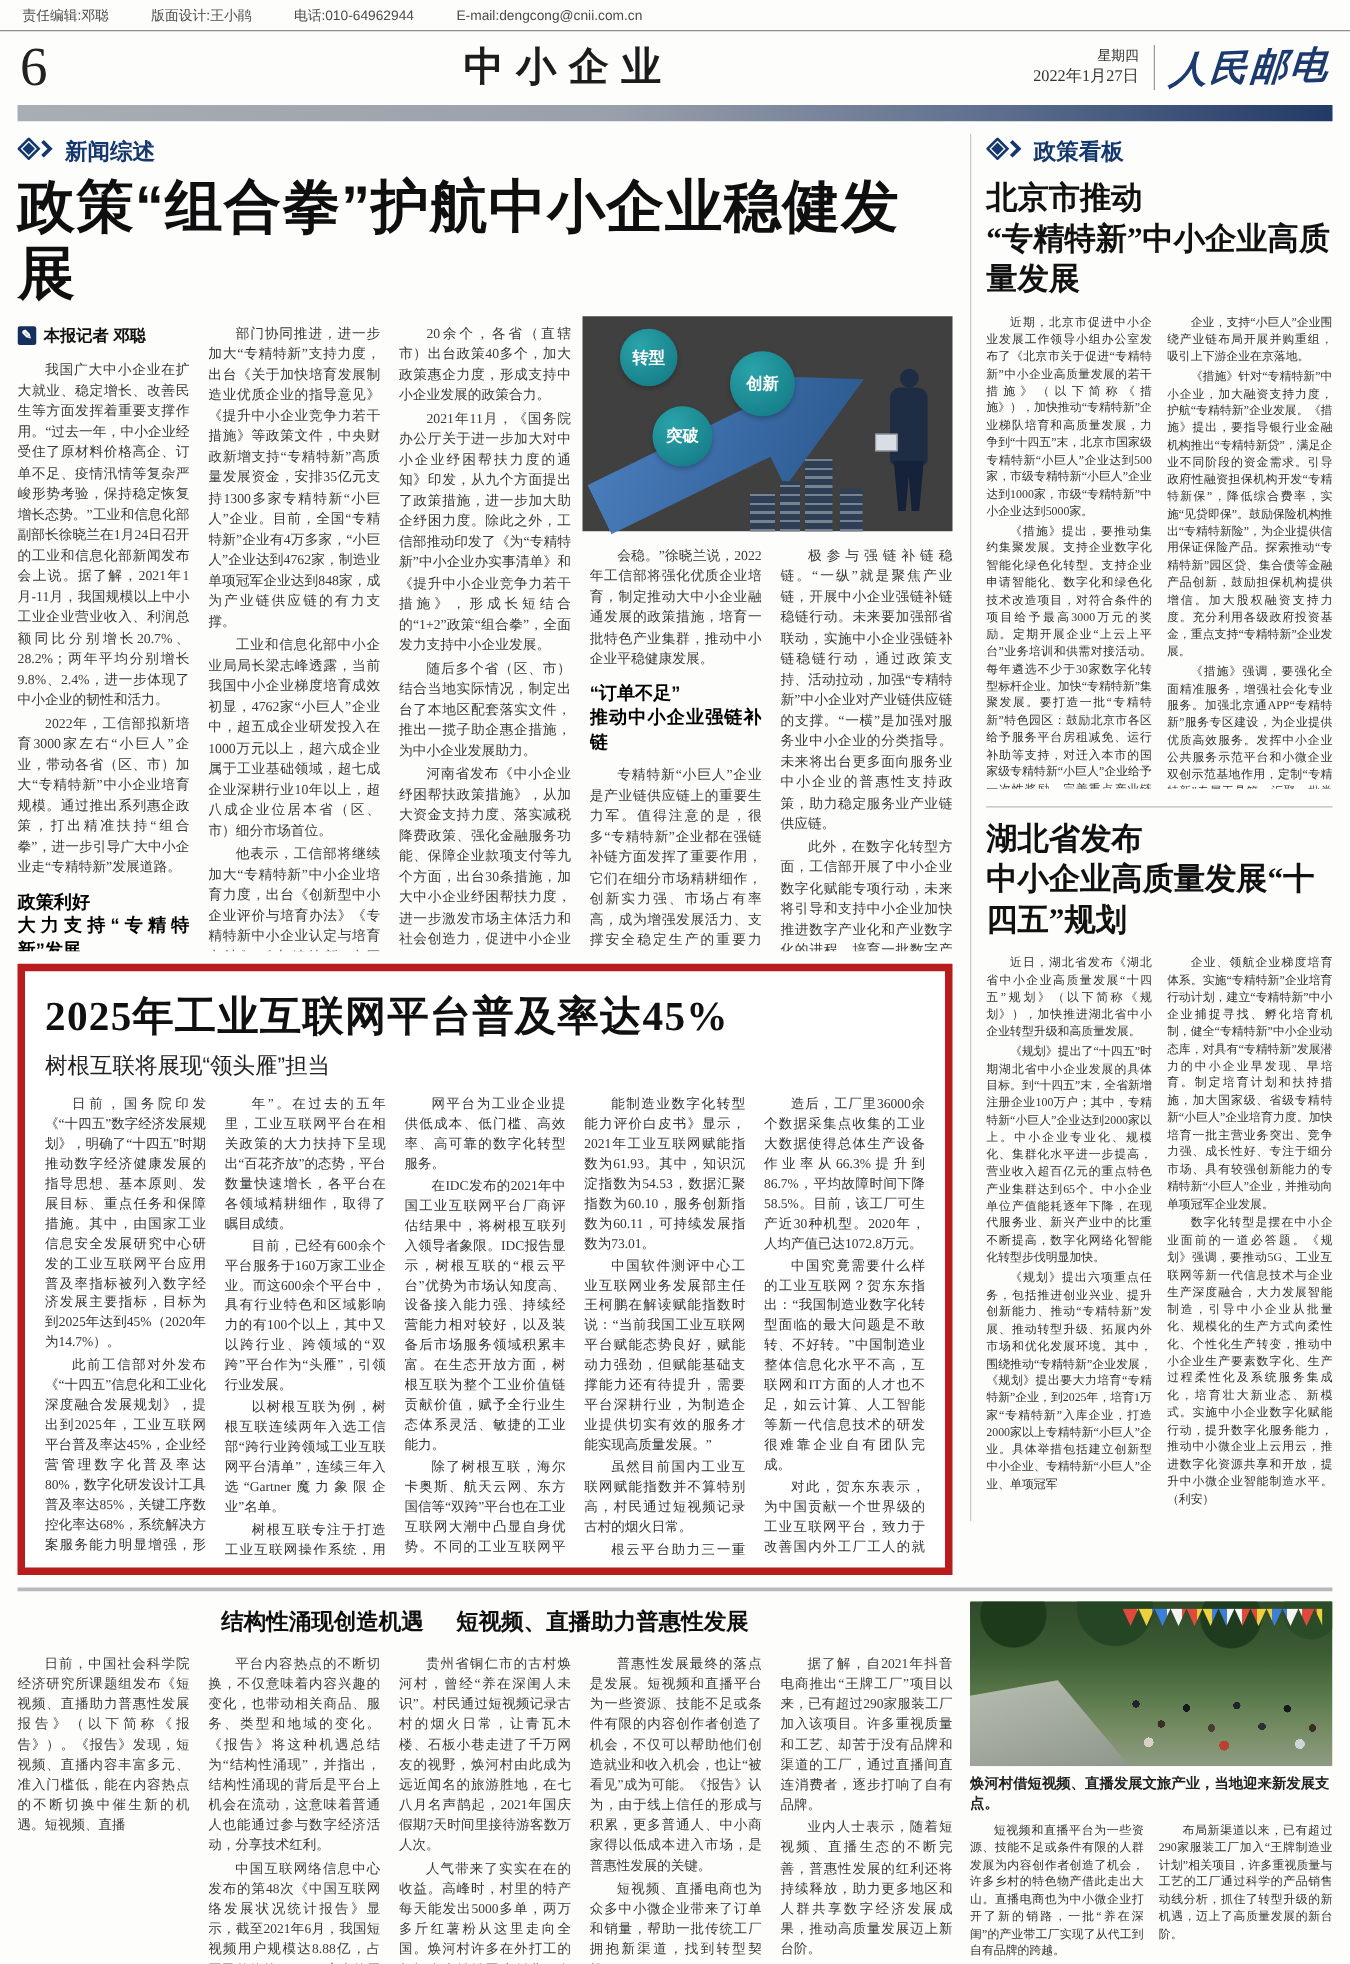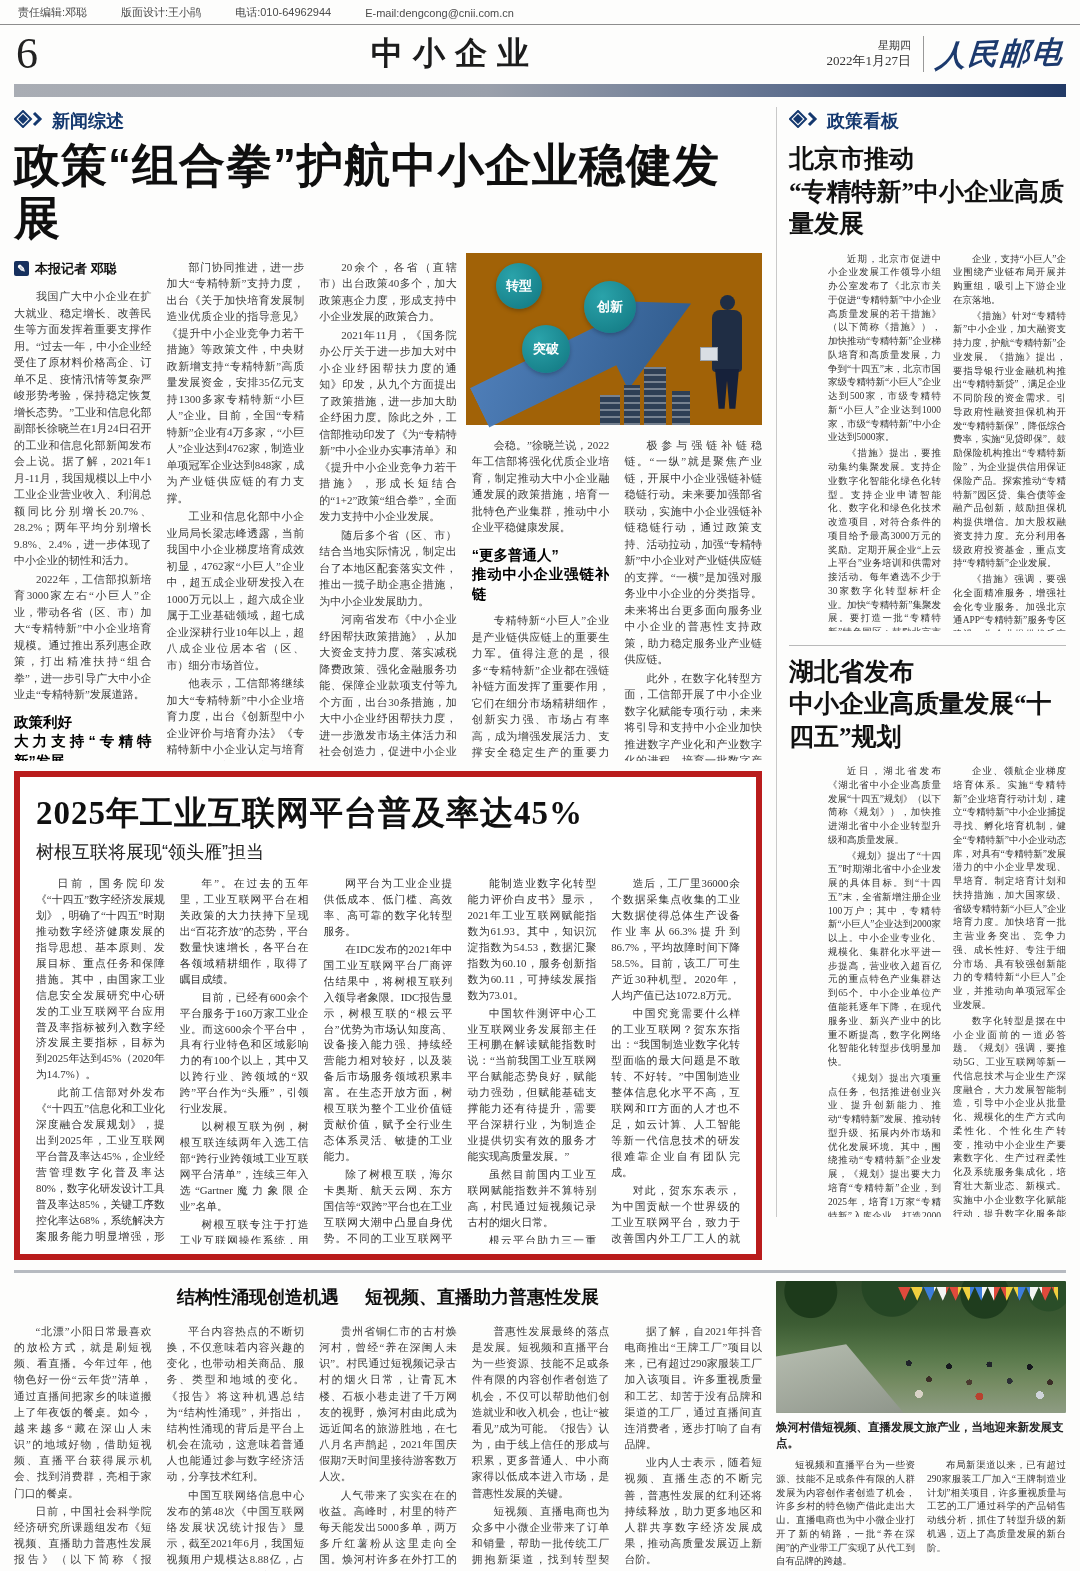--- a/index.html
+++ b/index.html
@@ -44,21 +44,21 @@
     text-align:justify;color:#3a3a3a;}
   .col p{margin:0 0 2px;text-indent:2em;}
   .col-subhead{font-family:"Liberation Sans",sans-serif;font-weight:700;
     font-size:14.5px;color:#000;margin:10px 0 8px;line-height:1.35;text-indent:0;}
   .col-clear{padding-top:178px;height:324px;}
   .byline{display:flex;align-items:center;gap:6px;margin:0 0 10px;
     font-family:"Liberation Sans",sans-serif;font-weight:700;font-size:13px;color:#111;}
   .byline .bic{width:15px;height:15px;background:#16305e;color:#fff;font-size:10px;
     display:flex;align-items:center;justify-content:center;border-radius:2px;}
   
-  .infographic{position:absolute;top:-6px;right:0;width:296px;height:172px;background:#a16207;}
+  .infographic{position:absolute;top:-6px;right:0;width:296px;height:172px;background:#404040;}
   .ig-arrow{position:absolute;left:2px;bottom:16px;width:236px;height:104px;
     background:linear-gradient(135deg,#4d83c6,#27578f);
     clip-path:polygon(0 70%,60% 70%,60% 96%,100% 48%,60% 0,60% 28%,0 28%);
     transform:rotate(-26deg);opacity:.95;}
   .ig-circ{position:absolute;border-radius:50%;color:#fff;display:flex;align-items:center;
     justify-content:center;font-family:"Liberation Sans",sans-serif;font-weight:700;
     font-size:13px;background:radial-gradient(circle at 35% 30%,#2aa3aa,#117680);
     box-shadow:0 2px 4px rgba(0,0,0,.25);}
   .ig-c1{width:46px;height:46px;left:30px;top:10px;}
   .ig-c2{width:52px;height:52px;left:118px;top:28px;}
@@ -73,21 +73,21 @@
   
   .redbox{margin-top:10px;border:6px solid #b91c1c;background:#fff;padding:14px 16px 10px;}
   .red-headline{font-size:33px;font-weight:700;color:#101010;margin:0 0 4px;letter-spacing:1px;}
   .red-subhead{font-family:"Liberation Sans",sans-serif;font-size:18px;font-weight:500;color:#222;margin:0 0 12px;}
   .redcols{display:flex;gap:15px;}
   .redcol{flex:1;height:368px;overflow:hidden;font-size:10.8px;line-height:1.48;
     text-align:justify;color:#333;}
   .redcol p{margin:0 0 2px;text-indent:2em;}
   
   .pb-headline{font-size:25px;font-weight:700;color:#111;line-height:1.3;margin:10px 0 12px;}
-  .pbcols{display:flex;gap:12px;margin-left:39px;}
+  .pbcols{display:flex;gap:12px;}
   .pbcol{flex:1;height:378px;overflow:hidden;font-size:9.5px;line-height:1.45;
     text-align:justify;color:#333;}
   .pbcol p{margin:0 0 2px;text-indent:2em;}
   .pbcol-tall{height:452px;}
   .pb-divider{border:none;border-top:1px solid #b9b9b9;margin:14px 0 6px;}
   
   .full-divider{border:none;border-top:3px solid #b6bac0;margin:10px 0 8px;}
   
   .bottom-region{display:flex;gap:14px;align-items:flex-start;}
   .bottom-left{width:748px;flex:0 0 748px;}
@@ -197,21 +197,21 @@
               </div>
             <div class="col">
                 <p>20余个，各省（直辖市）出台政策40多个，加大政策惠企力度，形成支持中小企业发展的政策合力。</p>
                 <p>2021年11月，《国务院办公厅关于进一步加大对中小企业纾困帮扶力度的通知》印发，从九个方面提出了政策措施，进一步加大助企纾困力度。除此之外，工信部推动印发了《为“专精特新”中小企业办实事清单》和《提升中小企业竞争力若干措施》，形成长短结合的“1+2”政策“组合拳”，全面发力支持中小企业发展。</p>
                 <p>随后多个省（区、市）结合当地实际情况，制定出台了本地区配套落实文件，推出一揽子助企惠企措施，为中小企业发展助力。</p>
                 <p>河南省发布《中小企业纾困帮扶政策措施》，从加大资金支持力度、落实减税降费政策、强化金融服务功能、保障企业款项支付等九个方面，出台30条措施，加大中小企业纾困帮扶力度，进一步激发市场主体活力和社会创造力，促进中小企业平稳健康发展。</p>
               </div>
             <div class="col col-clear">
                 <p>会稳。”徐晓兰说，2022年工信部将强化优质企业培育，制定推动大中小企业融通发展的政策措施，培育一批特色产业集群，推动中小企业平稳健康发展。</p>
                 <div class="col-subhead">
-                  <div>“更多普通人”</div>
+                  <div>“订单不足”</div>
                   <div>推动中小企业强链补链</div>
                 </div>
                 <p>专精特新“小巨人”企业是产业链供应链上的重要生力军。值得注意的是，很多“专精特新”企业都在强链补链方面发挥了重要作用，它们在细分市场精耕细作，创新实力强、市场占有率高，成为增强发展活力、支撑安全稳定生产的重要力量。“我国产业链经受住了疫情的冲击，很大程度上也归因于我国中小企业在产业布局上之深、之广。”徐晓兰说。</p>
               </div>
             <div class="col col-clear">
                 <p>极参与强链补链稳链。“一纵”就是聚焦产业链，开展中小企业强链补链稳链行动。未来要加强部省联动，实施中小企业强链补链稳链行动，通过政策支持、活动拉动，加强“专精特新”中小企业对产业链供应链的支撑。“一横”是加强对服务业中小企业的分类指导。未来将出台更多面向服务业中小企业的普惠性支持政策，助力稳定服务业产业链供应链。</p>
                 <p>此外，在数字化转型方面，工信部开展了中小企业数字化赋能专项行动，未来将引导和支持中小企业加快推进数字产业化和产业数字化的进程。培育一批数字产业化“专精特新”中小企业，特别要注重培育一批深耕专业领域工业互联网、工业软件、网络与数据安全、智能传感器等的“小巨人”企业，培育一批进军元宇宙、区块链、人工智能等新兴领域的创新型中小企业，加大力度推动中小企业数字化发展。</p>
               </div>
           </div>
 
@@ -322,21 +322,20 @@
 
   <hr class="full-divider">
 
   <div class="bottom-region">
     <div class="bottom-left">
       <div class="bottom-headline">
         <span>结构性涌现创造机遇</span><span class="gap"></span><span>短视频、直播助力普惠性发展</span>
       </div>
       <div class="bcols">
         <div class="bcol">
-            <p>“北漂”小阳日常最喜欢的放松方式，就是刷短视频、看直播。今年过年，他物色好一份“云年货”清单，通过直播间把家乡的味道搬上了年夜饭的餐桌。如今，越来越多“藏在深山人未识”的地域好物，借助短视频、直播平台获得展示机会、找到消费群，亮相于家门口的餐桌。</p>
             <p>日前，中国社会科学院经济研究所课题组发布《短视频、直播助力普惠性发展报告》（以下简称《报告》）。《报告》发现，短视频、直播内容丰富多元、准入门槛低，能在内容热点的不断切换中催生新的机遇。短视频、直播</p>
           </div>
         <div class="bcol">
             <p>平台内容热点的不断切换，不仅意味着内容兴趣的变化，也带动相关商品、服务、类型和地域的变化。《报告》将这种机遇总结为“结构性涌现”，并指出，结构性涌现的背后是平台上机会在流动，这意味着普通人也能通过参与数字经济活动，分享技术红利。</p>
             <p>中国互联网络信息中心发布的第48次《中国互联网络发展状况统计报告》显示，截至2021年6月，我国短视频用户规模达8.88亿，占网民整体的87.8%，庞大的用户规模为短视频、直播的普惠性发展提供了坚实基础。</p>
           </div>
         <div class="bcol">
             <p>贵州省铜仁市的古村焕河村，曾经“养在深闺人未识”。村民通过短视频记录古村的烟火日常，让青瓦木楼、石板小巷走进了千万网友的视野，焕河村由此成为远近闻名的旅游胜地，在七八月名声鹊起，2021年国庆假期7天时间里接待游客数万人次。</p>
             <p>人气带来了实实在在的收益。高峰时，村里的特产每天能发出5000多单，两万多斤红薯粉从这里走向全国。焕河村许多在外打工的年轻人也纷纷回乡创业，在家门口实现就业，古村迎来了新生。</p>
           </div>

